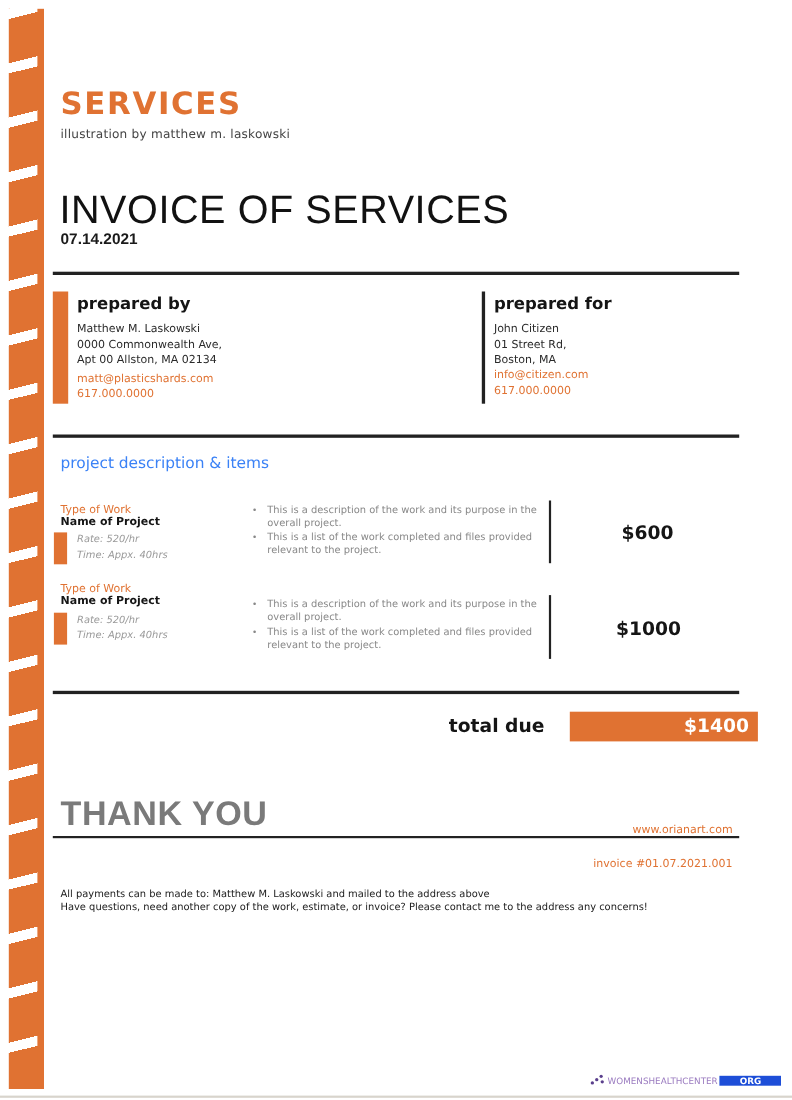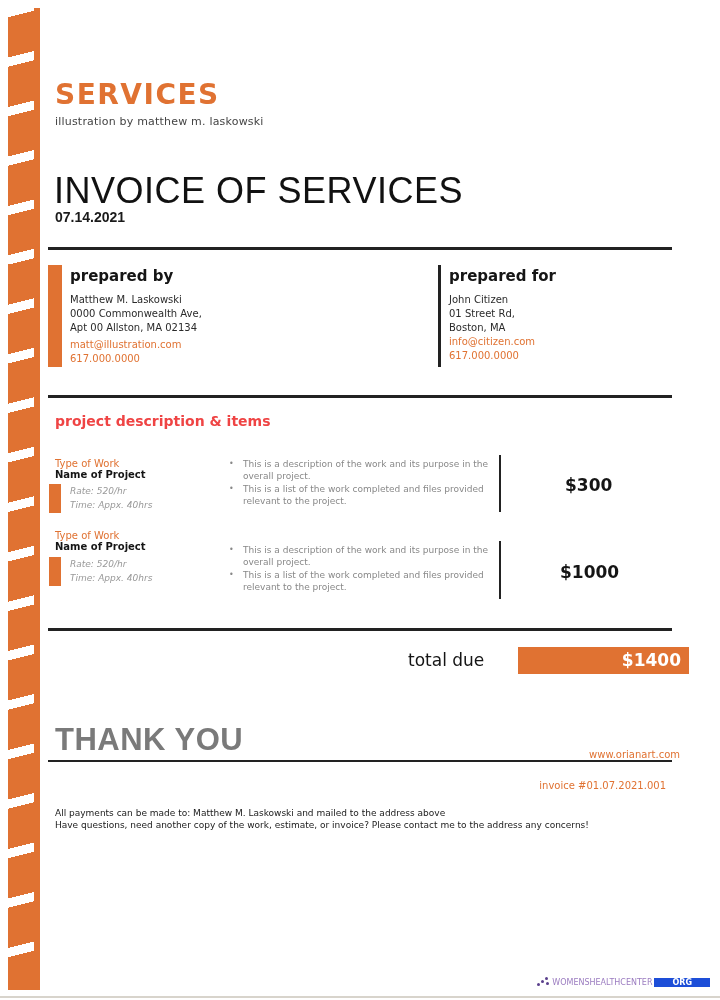--- a/index.html
+++ b/index.html
@@ -27,40 +27,40 @@
 
   .hr { position: absolute; left: 48px; width: 624px; height: 3px; background: #222; }
 
   .by-bar { left: 48px; top: 265px; width: 14px; height: 102px; background: #e07232; }
   .for-bar { left: 438px; top: 265px; width: 3px; height: 102px; background: #222; }
 
   .party-title { font-weight: bold; font-size: 15px; color: #151515; }
   .party-line { font-size: 10px; line-height: 14px; color: #2a2a2a; }
   .party-accent { font-size: 10px; line-height: 14px; color: #e07232; }
 
-  .section-title { left: 55px; top: 413px; font-weight: bold; font-size: 14px; color: #ef4444; }
+  .section-title { left: 55px; top: 413px; font-weight: normal; font-size: 14px; color: #3b82f6; }
 
   .work-type { font-size: 10px; color: #e07232; }
   .work-name { font-size: 10px; font-weight: bold; color: #151515; }
   .work-meta { font-size: 9px; font-style: italic; color: #999; line-height: 14px; }
   .work-swatch { width: 12px; height: 29px; background: #e07232; }
 
   .desc { width: 270px; font-size: 9px; color: #888; line-height: 12px; }
   .desc li { list-style: none; position: relative; padding-left: 16px; margin-bottom: 1px; }
   .desc li::before { content: "•"; position: absolute; left: 2px; top: 0; color: #888; font-size: 8px; }
 
   .vline { width: 2px; background: #222; }
   .price { font-weight: bold; font-size: 17px; color: #151515; }
 
-  .total-label { left: 408px; top: 650px; font-weight: normal; font-size: 17px; color: #151515; }
+  .total-label { left: 408px; top: 650px; font-weight: bold; font-size: 17px; color: #151515; }
   .total-box { left: 518px; top: 647px; width: 171px; height: 27px; background: #e07232; }
   .total-value { position: absolute; right: 8px; top: 3px; font-weight: bold; font-size: 17px; color: #ffffff; }
 
   .thanks { left: 55px; top: 722px; font-family: "Liberation Sans", sans-serif; font-weight: bold; font-size: 31px; color: #7a7a7a; letter-spacing: 0.5px; }
-  .website { right: 40px; top: 749px; font-size: 10px; color: #e07232; text-align: right; }
+  .website { right: 54px; top: 749px; font-size: 10px; color: #e07232; text-align: right; }
   .invoice-num { right: 54px; top: 780px; font-size: 10px; color: #e07232; }
 
   .note { left: 55px; font-size: 9px; color: #1a1a1a; }
 
   .watermark { right: 10px; top: 977px; display: flex; align-items: flex-end; gap: 2px; font-size: 8px; color: #9b7cc0; }
   .wm-dots { position: relative; width: 14px; height: 10px; }
   .wm-dots span { position: absolute; width: 3px; height: 3px; border-radius: 50%; background: #5a3f8c; }
   .wm-org { background: #1d4ed8; color: #fff; font-weight: bold; padding: 0 18px; font-size: 8px; }
 </style>
 </head>
@@ -80,21 +80,21 @@
 <div class="hr" style="top:247px;"></div>
 
 <div class="abs by-bar"></div>
 <div class="abs" style="left:70px; top:267px;">
   <div class="party-title">prepared by</div>
   <div style="height:8px"></div>
   <div class="party-line">Matthew M. Laskowski</div>
   <div class="party-line">0000 Commonwealth Ave,</div>
   <div class="party-line">Apt 00 Allston, MA 02134</div>
   <div style="height:3px"></div>
-  <div class="party-accent">matt@illustration.com</div>
+  <div class="party-accent">matt@plasticshards.com</div>
   <div class="party-accent">617.000.0000</div>
 </div>
 
 <div class="abs for-bar"></div>
 <div class="abs" style="left:449px; top:267px;">
   <div class="party-title">prepared for</div>
   <div style="height:8px"></div>
   <div class="party-line">John Citizen</div>
   <div class="party-line">01 Street Rd,</div>
   <div class="party-line">Boston, MA</div>
@@ -113,21 +113,21 @@
 <div class="abs work-swatch" style="left:49px; top:484px;"></div>
 <div class="abs" style="left:70px; top:484px;">
   <div class="work-meta">Rate: 520/hr</div>
   <div class="work-meta">Time: Appx. 40hrs</div>
 </div>
 <ul class="abs desc" style="left:227px; top:458px;">
   <li>This is a description of the work and its purpose in the overall project.</li>
   <li>This is a list of the work completed and files provided relevant  to the project.</li>
 </ul>
 <div class="abs vline" style="left:499px; top:455px; height:57px;"></div>
-<div class="abs price" style="left:565px; top:475px;">$300</div>
+<div class="abs price" style="left:565px; top:475px;">$600</div>
 
 <div class="abs" style="left:55px; top:530px;">
   <div class="work-type">Type of Work</div>
   <div class="work-name">Name of Project</div>
 </div>
 <div class="abs work-swatch" style="left:49px; top:557px;"></div>
 <div class="abs" style="left:70px; top:557px;">
   <div class="work-meta">Rate: 520/hr</div>
   <div class="work-meta">Time: Appx. 40hrs</div>
 </div>

